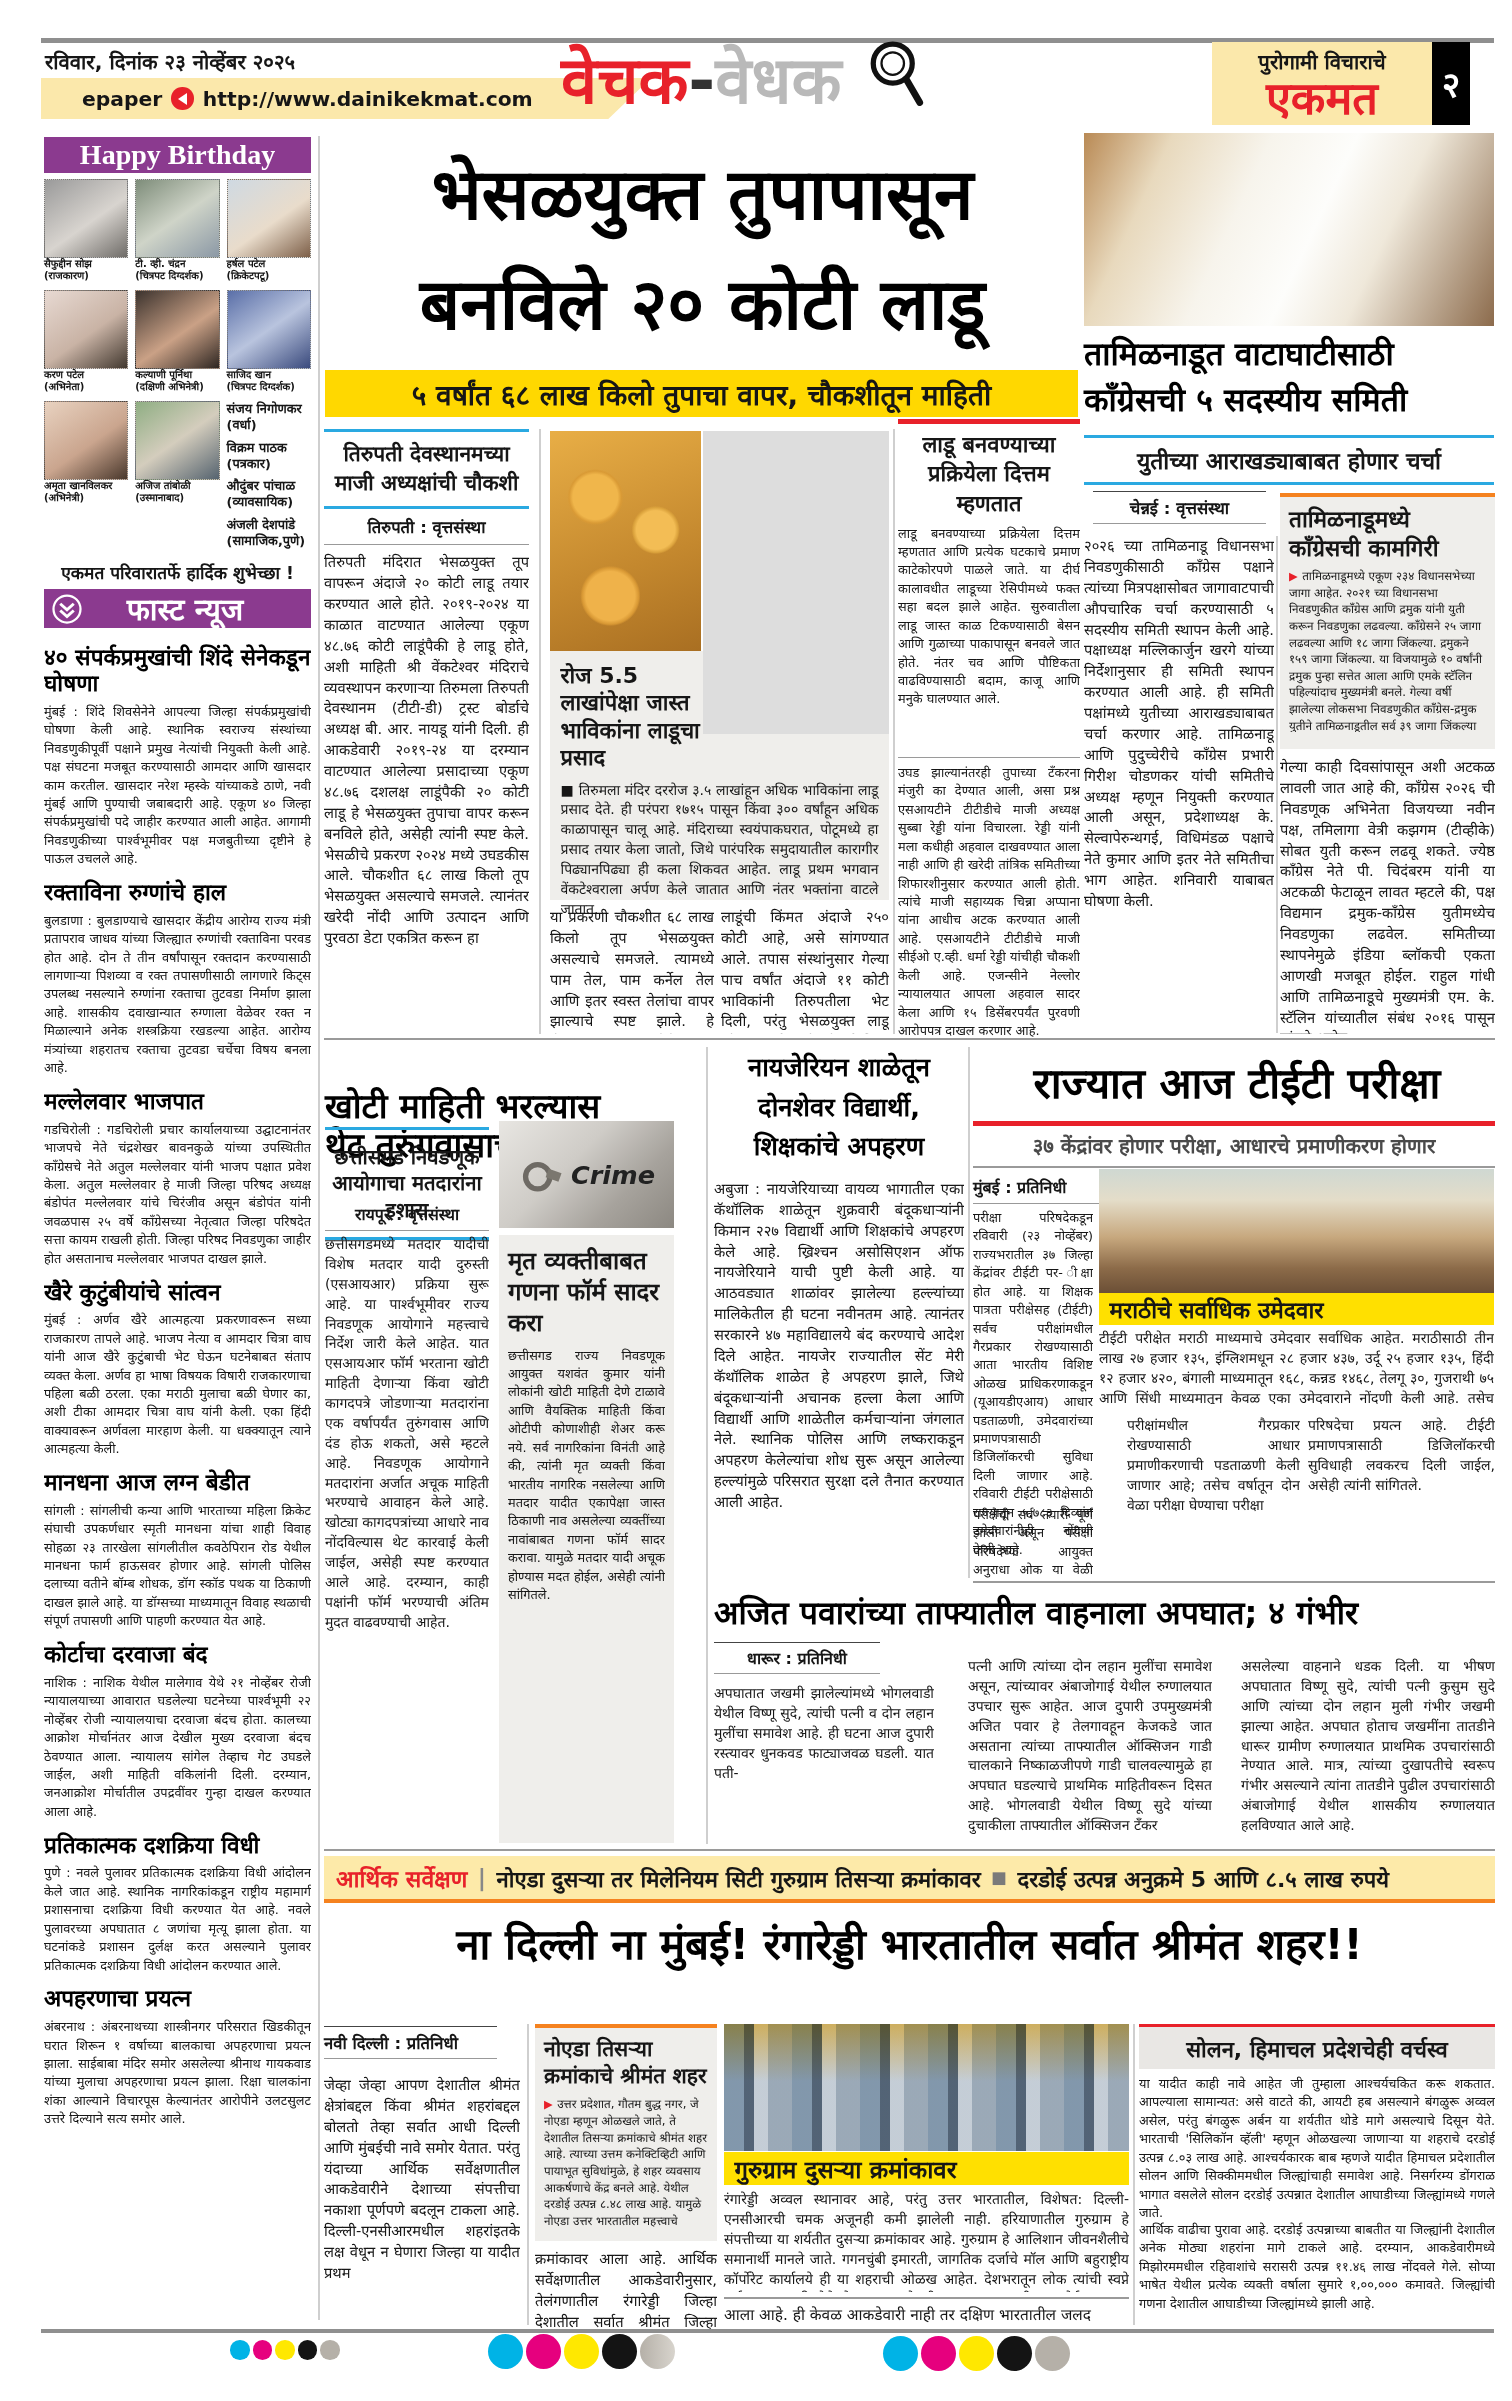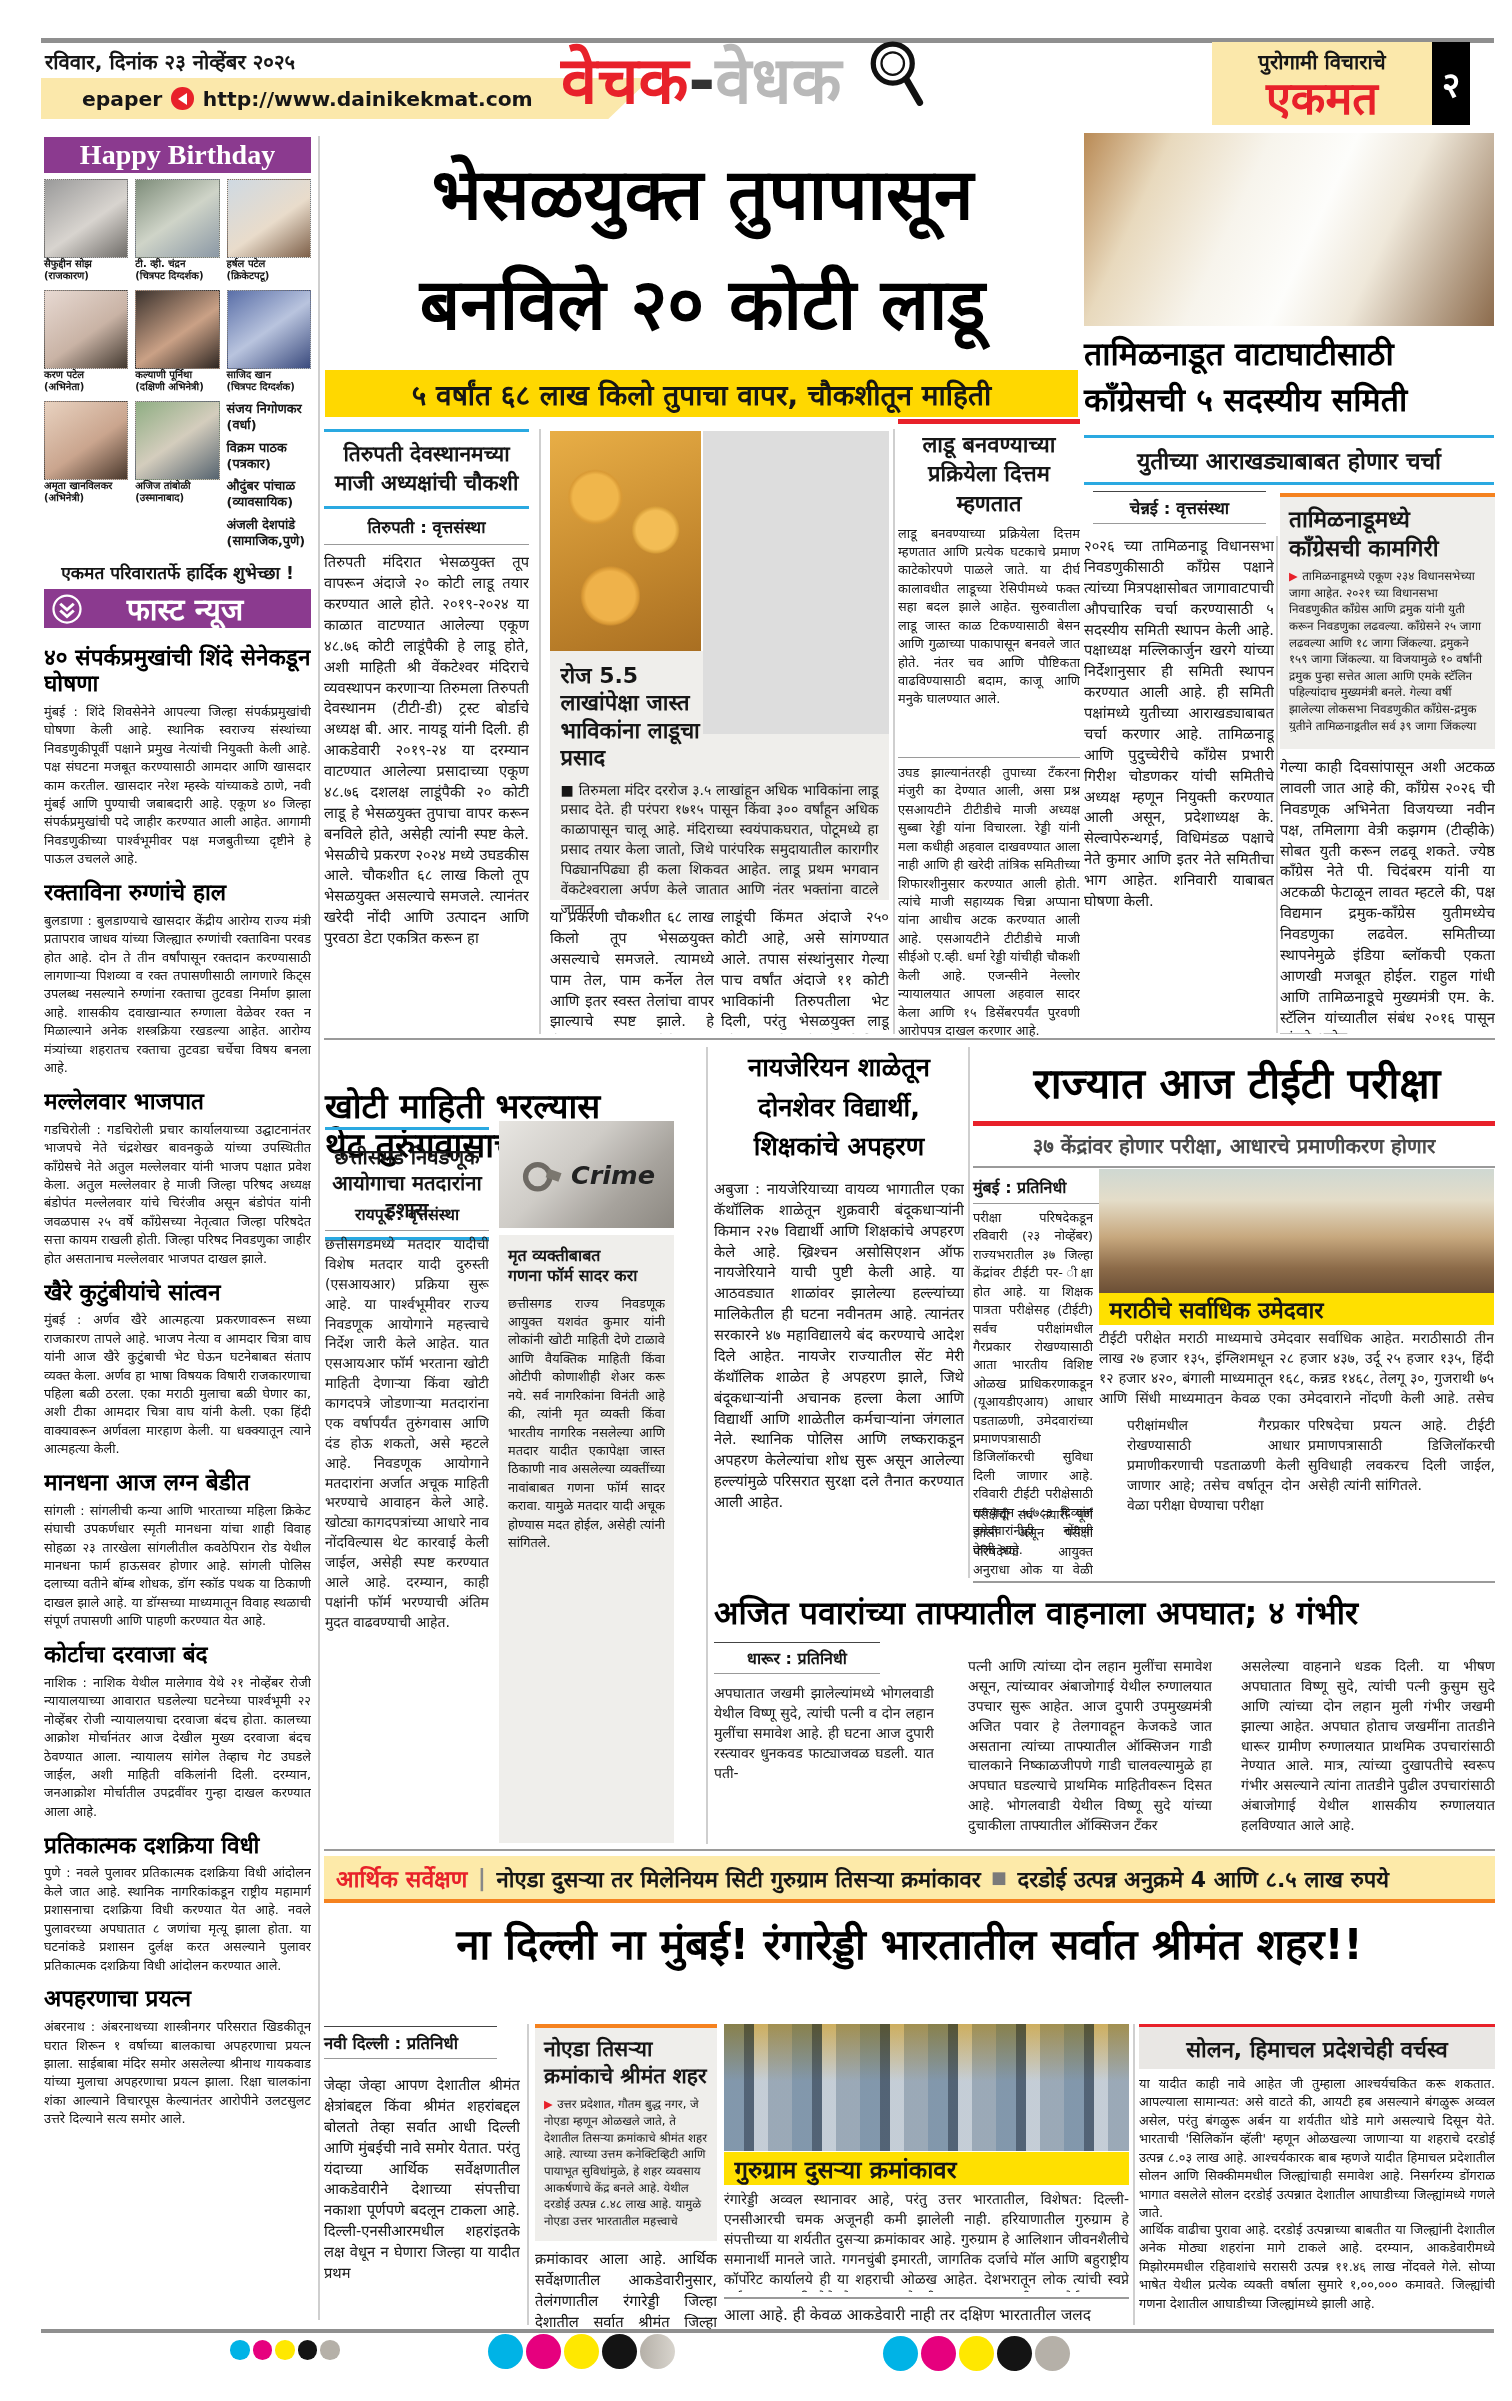--- a/index.html
+++ b/index.html
@@ -218,21 +218,21 @@
   <div class="abs c b" style="left:325px;top:1203px;width:164px;font-size:16px;border-bottom:0.8px solid #999;padding-bottom:4.5px;">रायपूर : वृत्तसंस्था</div>
   <div class="abs j t18 ov" style="left:325px;top:1235px;width:164px;height:608px;">छत्तीसगडमध्ये मतदार यादीची विशेष मतदार यादी दुरुस्ती (एसआयआर) प्रक्रिया सुरू आहे. या पार्श्वभूमीवर राज्य निवडणूक आयोगाने महत्त्वाचे निर्देश जारी केले आहेत. यात एसआयआर फॉर्म भरताना खोटी माहिती देणाऱ्या किंवा खोटी कागदपत्रे जोडणाऱ्या मतदारांना एक वर्षापर्यंत तुरुंगवास आणि दंड होऊ शकतो, असे म्हटले आहे. निवडणूक आयोगाने मतदारांना अर्जात अचूक माहिती भरण्याचे आवाहन केले आहे. खोट्या कागदपत्रांच्या आधारे नाव नोंदविल्यास थेट कारवाई केली जाईल, असेही स्पष्ट करण्यात आले आहे. दरम्यान, काही पक्षांनी फॉर्म भरण्याची अंतिम मुदत वाढवण्याची आहेत.</div>
   <div class="abs photo" style="left:499px;top:1121px;width:175px;height:107px;background:linear-gradient(135deg,#e8e6e2,#cfccc7 40%,#a7a39d 70%,#8c8881);display:flex;align-items:center;justify-content:center;">
     <svg width="53" height="53" viewBox="0 0 70 70">
       <circle cx="26" cy="38" r="16" fill="none" stroke="#6e6a64" stroke-width="7"></circle>
       <rect x="38" y="30" width="18" height="12" fill="#7b776f" transform="rotate(20 47 36)"></rect>
     </svg>
     <span class="b" style="font-size:25.6px;color:#222;font-style:italic;">Crime</span>
   </div>
   <div class="abs graybox" style="left:499px;top:1235px;width:175px;height:608px;box-sizing:border-box;padding:10.5px 9px;">
-    <div class="b" style="font-size:16px;line-height:1.3;">
+    <div class="b" style="font-size:24px;line-height:1.3;">
       <div>मृत व्यक्तीबाबत</div>
       <div>गणना फॉर्म सादर करा</div>
     </div>
     <div class="j t17 ov" style="margin-top:7.5px;height:512px;">छत्तीसगड राज्य निवडणूक आयुक्त यशवंत कुमार यांनी लोकांनी खोटी माहिती देणे टाळावे आणि वैयक्तिक माहिती किंवा ओटीपी कोणाशीही शेअर करू नये. सर्व नागरिकांना विनंती आहे की, त्यांनी मृत व्यक्ती किंवा भारतीय नागरिक नसलेल्या आणि मतदार यादीत एकापेक्षा जास्त ठिकाणी नाव असलेल्या व्यक्तींच्या नावांबाबत गणना फॉर्म सादर करावा. यामुळे मतदार यादी अचूक होण्यास मदत होईल, असेही त्यांनी सांगितले.</div>
   </div>
   <div class="abs vr" style="left:706px;top:1047px;height:797px;"></div>
 
   <div class="abs" style="left:714px;top:1048px;width:250px;">
     <div class="c b" style="font-size:25.6px;line-height:1.55;color:#000;">
       <div>नायजेरियन शाळेतून</div>
@@ -262,21 +262,21 @@
   <div class="abs j t18 ov" style="left:714px;top:1684px;width:220px;height:160px;">अपघातात जखमी झालेल्यांमध्ये भोगलवाडी येथील विष्णू सुदे, त्यांची पत्नी व दोन लहान मुलींचा समावेश आहे. ही घटना आज दुपारी रस्त्यावर धुनकवड फाट्याजवळ घडली. यात पती-</div>
   <div class="abs j t18 ov" style="left:968px;top:1657px;width:244px;height:187px;">पत्नी आणि त्यांच्या दोन लहान मुलींचा समावेश असून, त्यांच्यावर अंबाजोगाई येथील रुग्णालयात उपचार सुरू आहेत. आज दुपारी उपमुख्यमंत्री अजित पवार हे तेलगावहून केजकडे जात असताना त्यांच्या ताफ्यातील ऑक्सिजन गाडी चालकाने निष्काळजीपणे गाडी चालवल्यामुळे हा अपघात घडल्याचे प्राथमिक माहितीवरून दिसत आहे. भोगलवाडी येथील विष्णू सुदे यांच्या दुचाकीला ताफ्यातील ऑक्सिजन टँकर</div>
   <div class="abs j t18 ov" style="left:1241px;top:1657px;width:254px;height:187px;">असलेल्या वाहनाने धडक दिली. या भीषण अपघातात विष्णू सुदे, त्यांची पत्नी कुसुम सुदे आणि त्यांच्या दोन लहान मुली गंभीर जखमी झाल्या आहेत. अपघात होताच जखमींना तातडीने धारूर ग्रामीण रुग्णालयात प्राथमिक उपचारांसाठी नेण्यात आले. मात्र, त्यांच्या दुखापतीचे स्वरूप गंभीर असल्याने त्यांना तातडीने पुढील उपचारांसाठी अंबाजोगाई येथील शासकीय रुग्णालयात हलविण्यात आले आहे.</div>
   <div class="abs thin" style="left:324px;top:1849px;width:1171px;height:2.3px;"></div>
 
   <div class="abs" style="left:324px;top:1856px;width:1171px;height:47px;background:#fdeaa9;border-bottom:4.5px solid #f5821f;display:flex;align-items:center;gap:10.5px;padding:0 12px;box-sizing:border-box;font-weight:700;">
     <span style="font-size:23px;color:#e8212a;">आर्थिक सर्वेक्षण</span>
     <span style="font-size:22.6px;color:#888;">|</span>
     <span style="font-size:22px;">नोएडा दुसऱ्या तर मिलेनियम सिटी गुरुग्राम तिसऱ्या क्रमांकावर</span>
     <span style="font-size:16.6px;color:#7a7a7a;">■</span>
-    <span style="font-size:22px;">दरडोई उत्पन्न अनुक्रमे 4 आणि ८.५ लाख रुपये</span>
+    <span style="font-size:22px;">दरडोई उत्पन्न अनुक्रमे 5 आणि ८.५ लाख रुपये</span>
   </div>
 
   <div class="abs c b" style="left:324px;top:1914px;width:1171px;font-size:42px;color:#000;">ना दिल्ली ना मुंबई! रंगारेड्डी भारतातील सर्वात श्रीमंत शहर!!</div>
   <div class="abs b dlline" style="left:324px;top:2026px;width:173px;font-size:16.6px;">नवी दिल्ली : प्रतिनिधी</div>
   <div class="abs j t19 ov" style="left:324px;top:2075px;width:196px;height:255px;">जेव्हा जेव्हा आपण देशातील श्रीमंत क्षेत्रांबद्दल किंवा श्रीमंत शहरांबद्दल बोलतो तेव्हा सर्वात आधी दिल्ली आणि मुंबईची नावे समोर येतात. परंतु यंदाच्या आर्थिक सर्वेक्षणातील आकडेवारीने देशाच्या संपत्तीचा नकाशा पूर्णपणे बदलून टाकला आहे. दिल्ली-एनसीआरमधील शहरांइतके लक्ष वेधून न घेणारा जिल्हा या यादीत प्रथम</div>
   <div class="abs vr" style="left:527px;top:2024px;height:301px;"></div>
 
   <div class="abs graybox" style="left:535px;top:2024px;width:182px;height:217px;border-top:4.5px solid #f5821f;box-sizing:border-box;padding:7.5px 9px;">
     <div class="b" style="font-size:21px;line-height:1.3;">
       <div>नोएडा तिसऱ्या</div>

